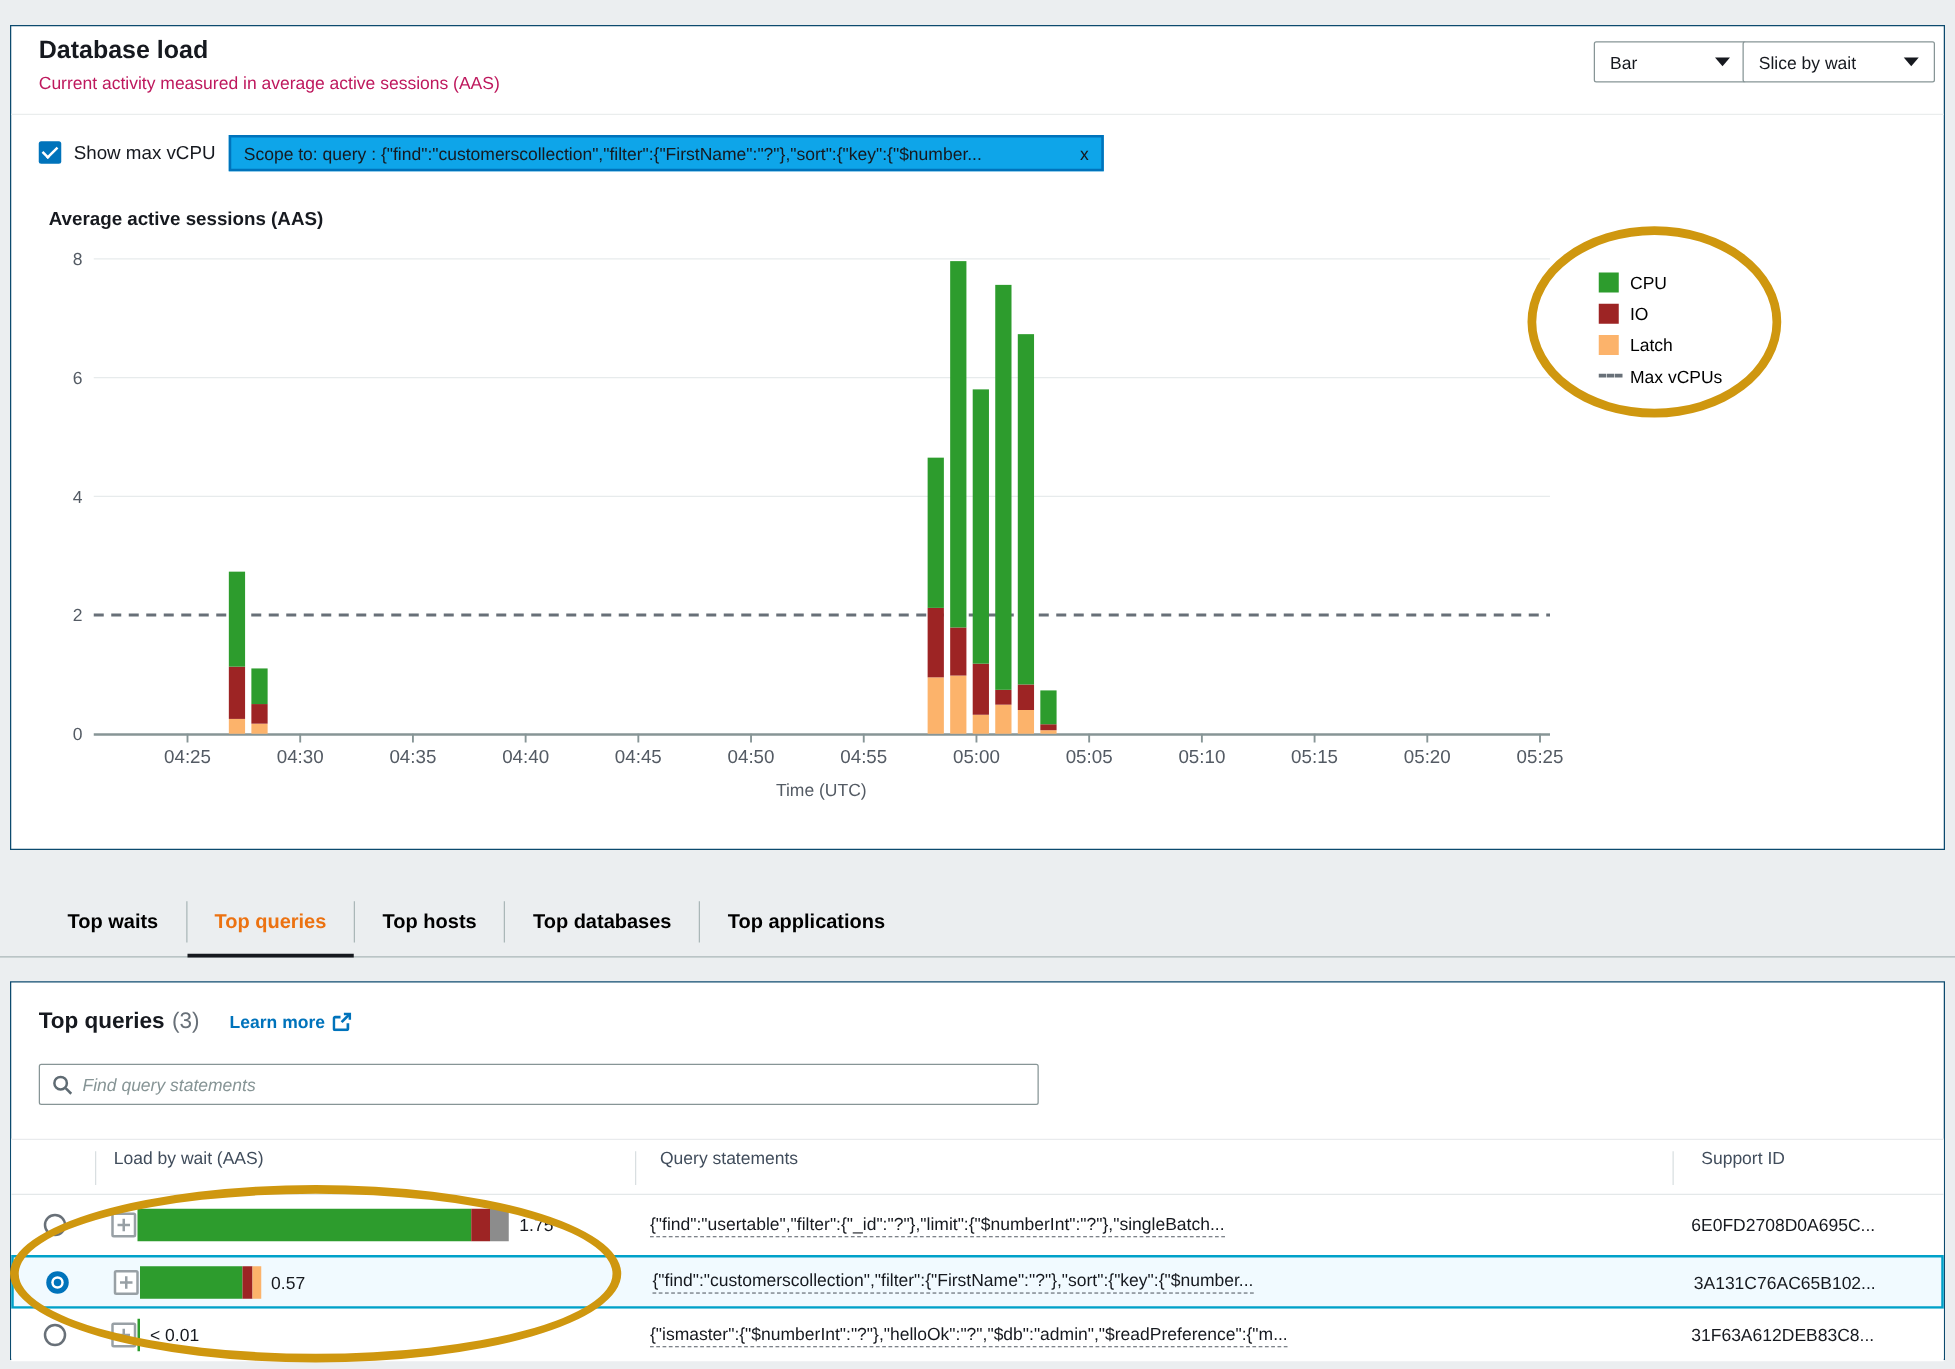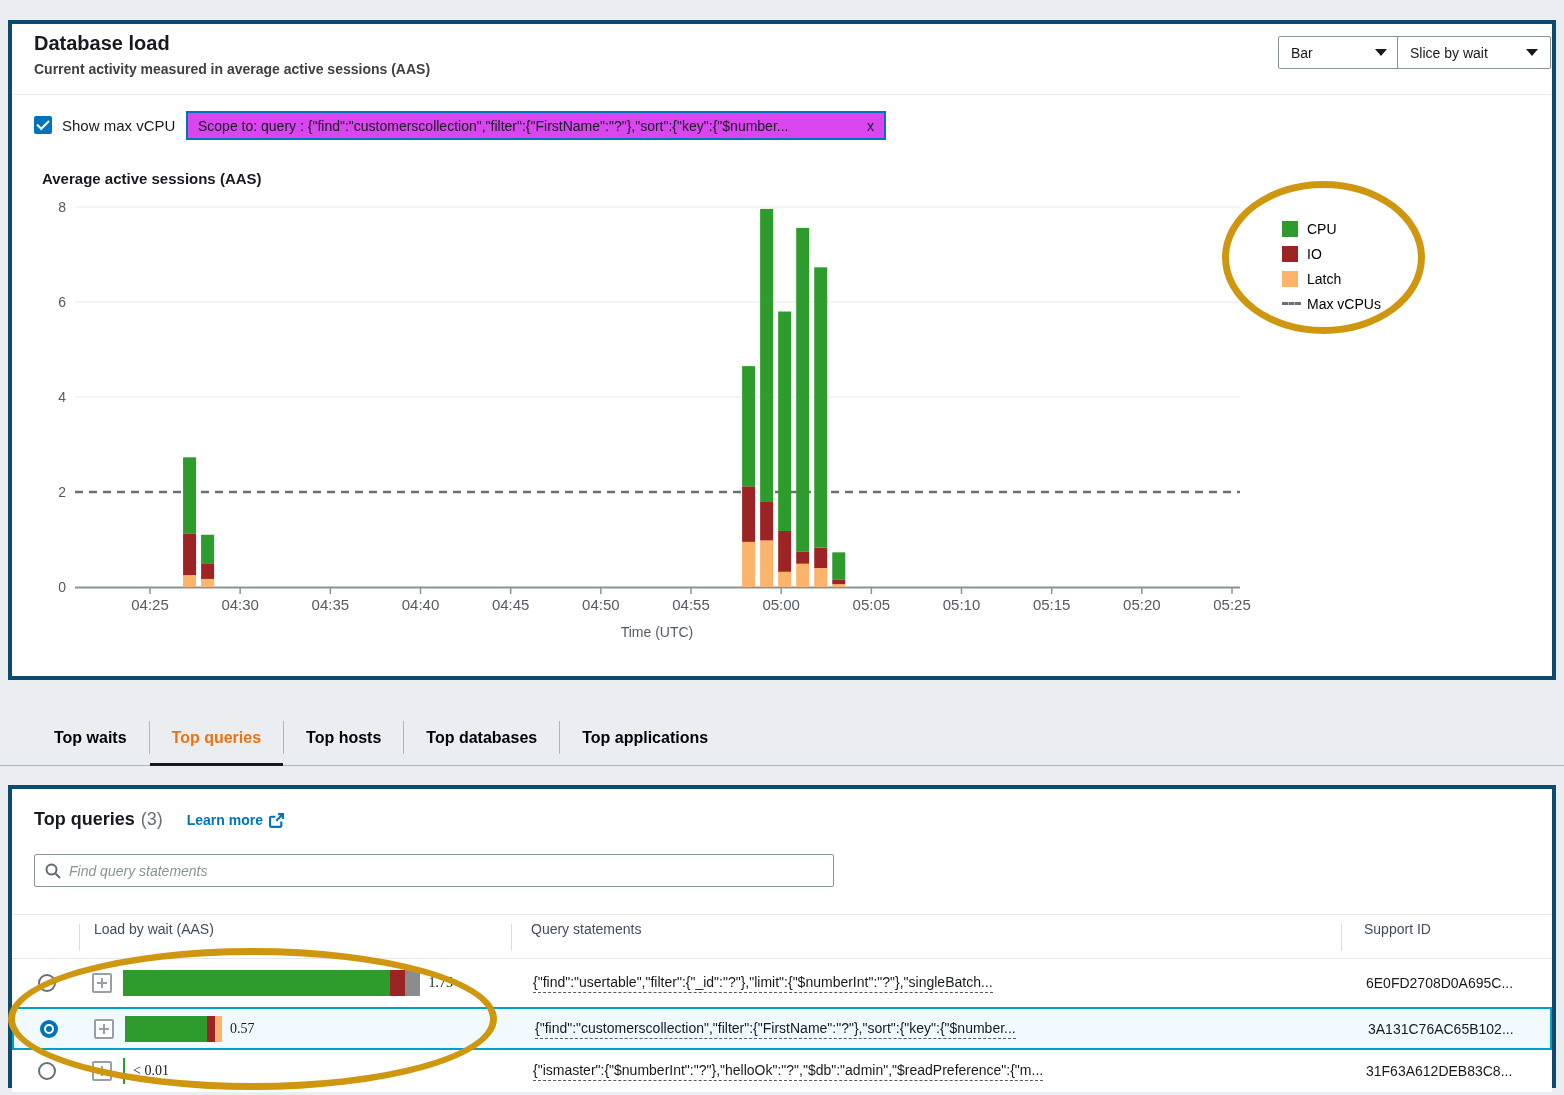--- a/index.html
+++ b/index.html
@@ -2,44 +2,44 @@
 <html style="--accent: #0073bb; --tab-active: #ec7211; --annotation: #cf970f; --sel-border: #00a1c9; --sel-bg: #f1faff;"><head>
 <meta charset="utf-8">
 <style>
   * { box-sizing: border-box; margin: 0; padding: 0; }
   html,body { background:#ebeef0; }
   .page {
     position: relative; width: 1564px; height: 1095px;
     background:#ebeef0; overflow: hidden;
     font-family: "Liberation Sans", sans-serif; color:#16191f;
   }
-  .panel { position:absolute; background:#fff; border:4px solid #0c4a6e; }
+  .panel { position:absolute; background:#fff; border:1px solid #0c4a6e; }
   #panel-chart { left:8px; top:20px; width:1548px; height:660px; }
   #panel-queries { left:8px; top:785px; width:1548px; height:303px; }
 
   
   .db-title { position:absolute; left:22px; top:8px; font-size:20px; font-weight:bold; }
-  .db-subtitle { position:absolute; left:22px; top:37px; font-size:14px; color:#404040;font-weight:bold; }
+  .db-subtitle { position:absolute; left:22px; top:37px; font-size:14px; color:#be185d; }
   .hdr-divider { position:absolute; left:0; top:70px; width:100%; height:1px; background:#eaeded; }
   .dd-btn {
     position:absolute; top:12px; height:33px; background:#fff;
     border:1px solid #879596; border-radius:2px; display:flex; align-items:center;
     justify-content:space-between; padding:0 12px; font-size:14px; cursor:pointer;
   }
   #dd-bar { left:1266px; width:122px; }
   #dd-slice { left:1385px; width:154px; }
   .caret { width:0; height:0; border-left:6px solid transparent; border-right:6px solid transparent; border-top:7px solid #16191f; margin-left:10px; }
 
   .checkbox { position:absolute; left:22px; top:92px; width:18px; height:18px; background:var(--accent); border-radius:2px; cursor:pointer; }
   .checkbox::after { content:""; position:absolute; left:3px; top:4px; width:10px; height:5px; border-left:2px solid #fff; border-bottom:2px solid #fff; transform:rotate(-45deg); }
   .cb-label { position:absolute; left:50px; top:93px; font-size:15px; }
 
   .scope-tag {
     position:absolute; left:174px; top:87px; width:700px; height:29px;
-    border:2px solid var(--accent); background:#d946ef; display:flex; align-items:center;
+    border:2px solid var(--accent); background:#0ea5e9; display:flex; align-items:center;
     padding:0 10px; font-size:14px; white-space:nowrap; overflow:hidden;
   }
   .scope-tag .tag-text { flex:1; overflow:hidden; }
   .scope-tag .tag-x { margin-left:8px; cursor:pointer; color:#16191f; font-size:14px; }
 
   .chart-title { position:absolute; left:30px; top:146px; font-size:15px; font-weight:bold; }
 
   
   .legend { position:absolute; left:1270px; top:192px; }
   .legend-row { display:flex; align-items:center; height:25px; }
@@ -80,21 +80,21 @@
   .trow.r1 { height:43px; background:var(--sel-bg); border:2px solid var(--sel-border); }
   .trow.r2 { height:42px; }
   .c-sel { flex:none; width:44px; padding-left:26px; display:flex; align-items:center; }
   .radio { flex:none; width:18px; height:18px; border-radius:50%; border:2px solid #687078; background:#fff; cursor:pointer; }
   .radio.selected { border:none; background:var(--accent); padding:4px; }
   .radio.selected .radio-inner { display:block; width:10px; height:10px; border-radius:50%; background:#fff; position:relative; }
   .radio.selected .radio-inner::after { content:""; position:absolute; inset:2px; border-radius:50%; background:var(--accent); }
   .expand-btn { flex:none; position:relative; width:20px; height:20px; margin-left:36px; border:2px solid #98a0a5; border-radius:2px; background:#fff; cursor:pointer; }
   .expand-btn::before { content:""; position:absolute; left:3px; right:3px; top:50%; height:2px; margin-top:-1px; background:#98a0a5; }
   .expand-btn::after { content:""; position:absolute; top:3px; bottom:3px; left:50%; width:2px; margin-left:-1px; background:#98a0a5; }
-  .c-load { flex:none; width:390px; margin-left:11px; display:flex; align-items:center;font-family:Liberation Serif, serif; }
+  .c-load { flex:none; width:390px; margin-left:1px; display:flex; align-items:center; }
   .load-track { display:flex; height:26px; }
   .load-track .seg { height:100%; }
   .load-label { margin-left:8px; font-size:14px; color:#16191f; white-space:nowrap; }
   .c-query { flex:none; width:830px; padding-left:20px; overflow:hidden; }
   .query-link { display:inline-block; font-size:14px; color:#16191f; border-bottom:1px dashed #545b64; padding-bottom:2px; white-space:nowrap; cursor:pointer; }
   .c-support { flex:1; padding-left:23px; font-size:14px; white-space:nowrap; }
 
   
   .annot { position:absolute; border:7px solid var(--annotation); border-radius:50%; pointer-events:none; z-index:50; }
   #annot-legend { left:1222px; top:181px; width:203px; height:153px; }

